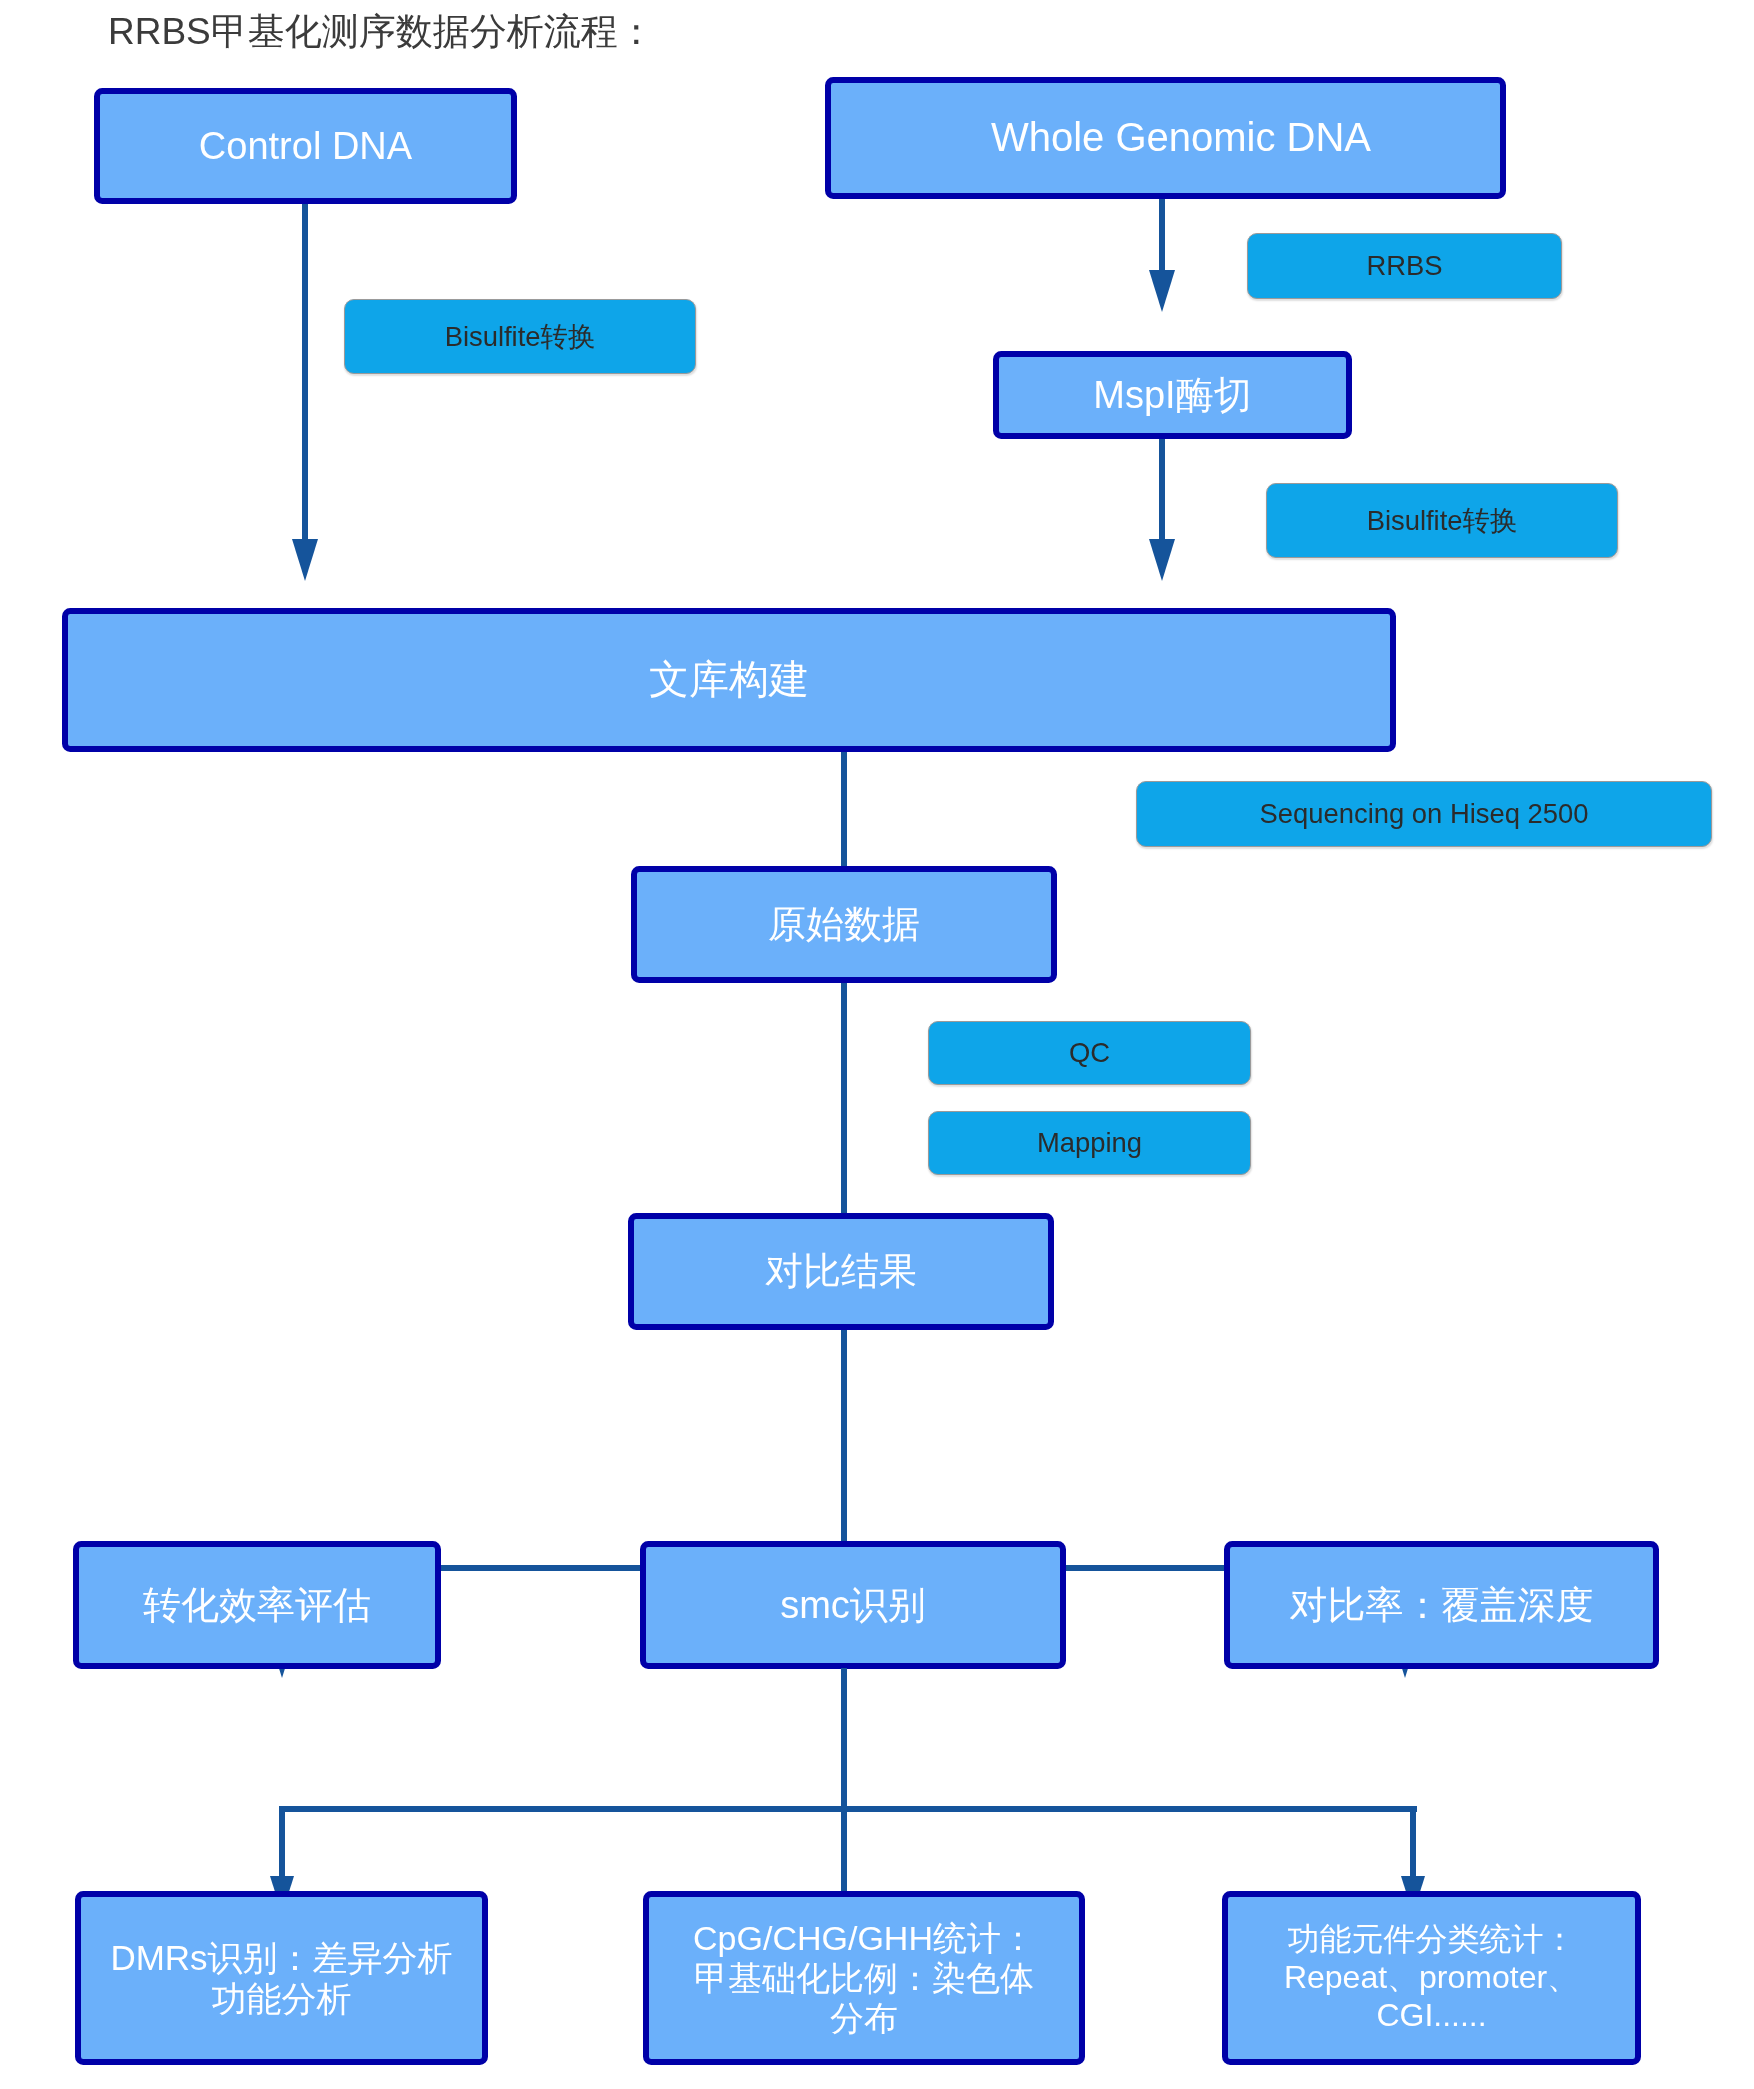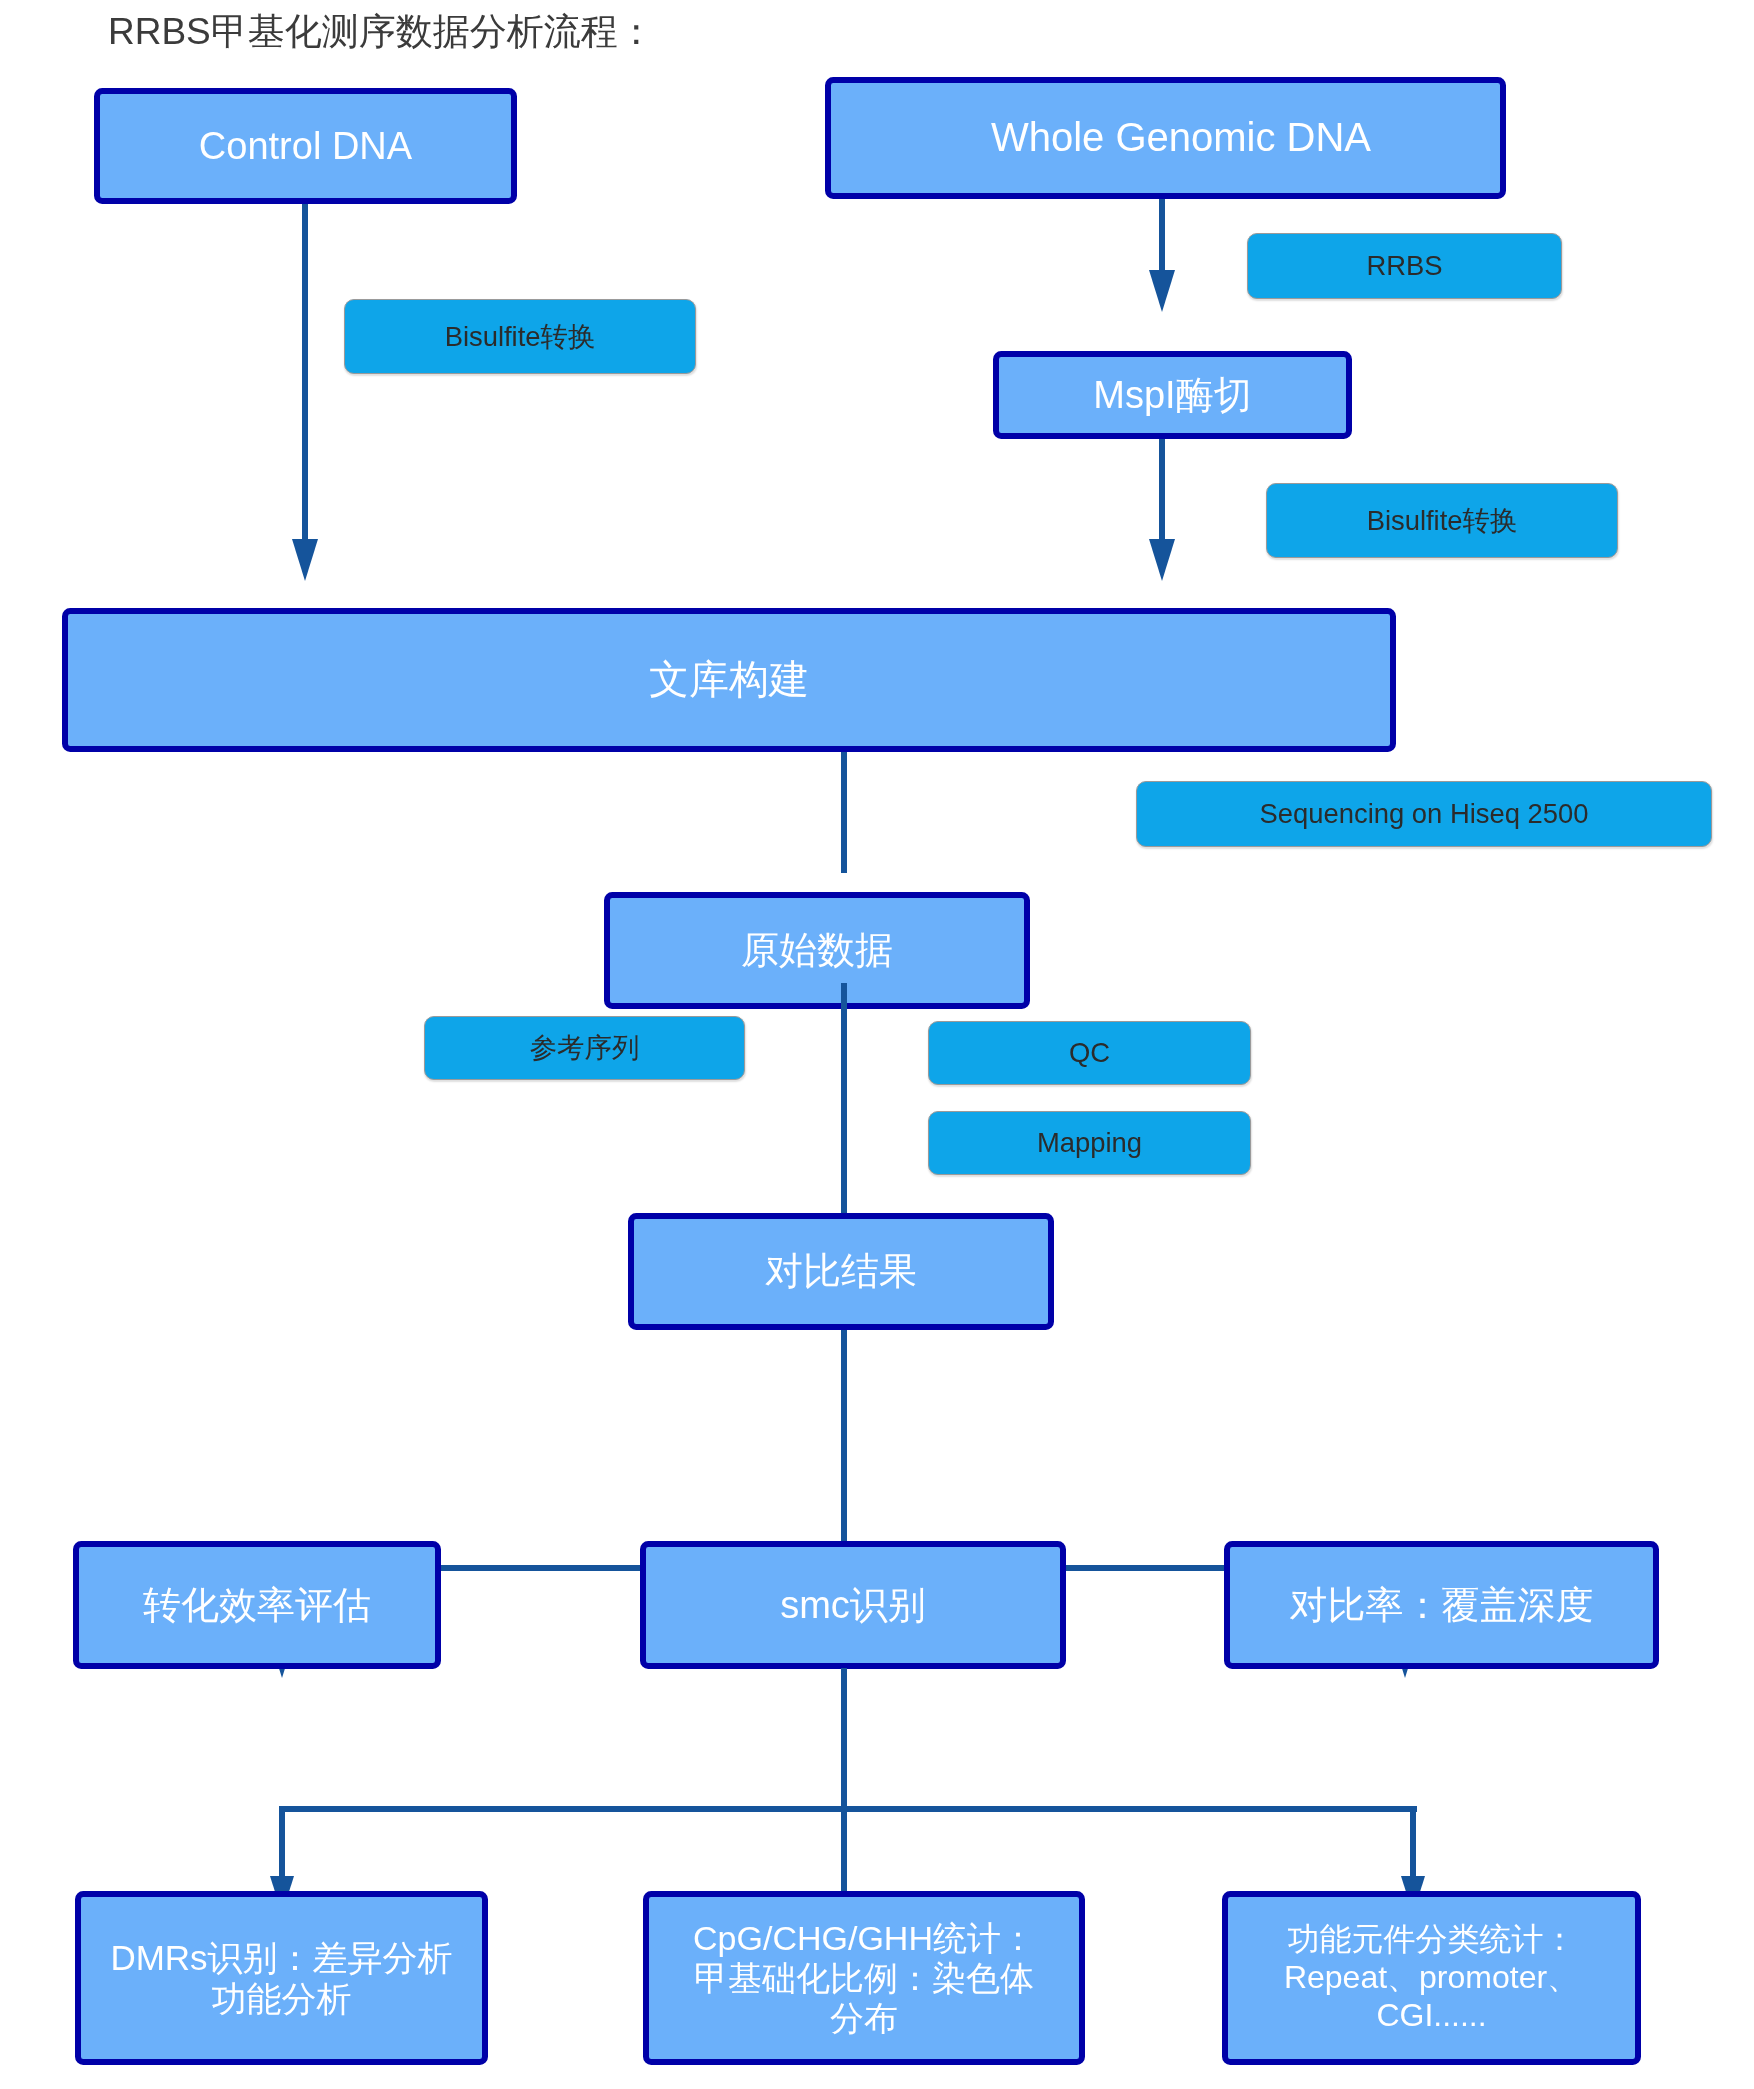--- a/index.html
+++ b/index.html
@@ -109,25 +109,24 @@
   <div class="arrowhead arrow-down" style="left:1149px; top:539px;"></div>
 
   <div class="abox" style="left:1266px; top:483px; width:352px; height:75px;">Bisulfite转换</div>
 
   <div class="pbox" style="left:62px; top:608px; width:1334px; height:144px; font-size:40px;">文库构建</div>
 
   <div class="vline" style="left:841px; top:752px; height:121px;"></div>
 
   <div class="abox" style="left:1136px; top:781px; width:576px; height:66px;">Sequencing on Hiseq 2500</div>
 
-  <div class="pbox" style="left:604px; top:866px; width:426px; height:117px; font-size:38px;margin-top:26px;">原始数据</div>
+  <div class="pbox" style="left:631px; top:866px; width:426px; height:117px; font-size:38px;">原始数据</div>
 
   <div class="vline" style="left:841px; top:983px; height:230px;"></div>
 
-  <div class="abox" style="left:424px; top:1016px; width:321px; height:64px;">参考序列</div>
 
   <div class="abox" style="left:928px; top:1021px; width:323px; height:64px;">QC</div>
 
   <div class="abox" style="left:928px; top:1111px; width:323px; height:64px;">Mapping</div>
 
   <div class="pbox" style="left:628px; top:1213px; width:426px; height:117px; font-size:38px;">对比结果</div>
 
   <div class="vline" style="left:841px; top:1330px; height:236px;"></div>
 
   <div class="hline" style="left:279px; top:1565px; width:1129px;"></div>

